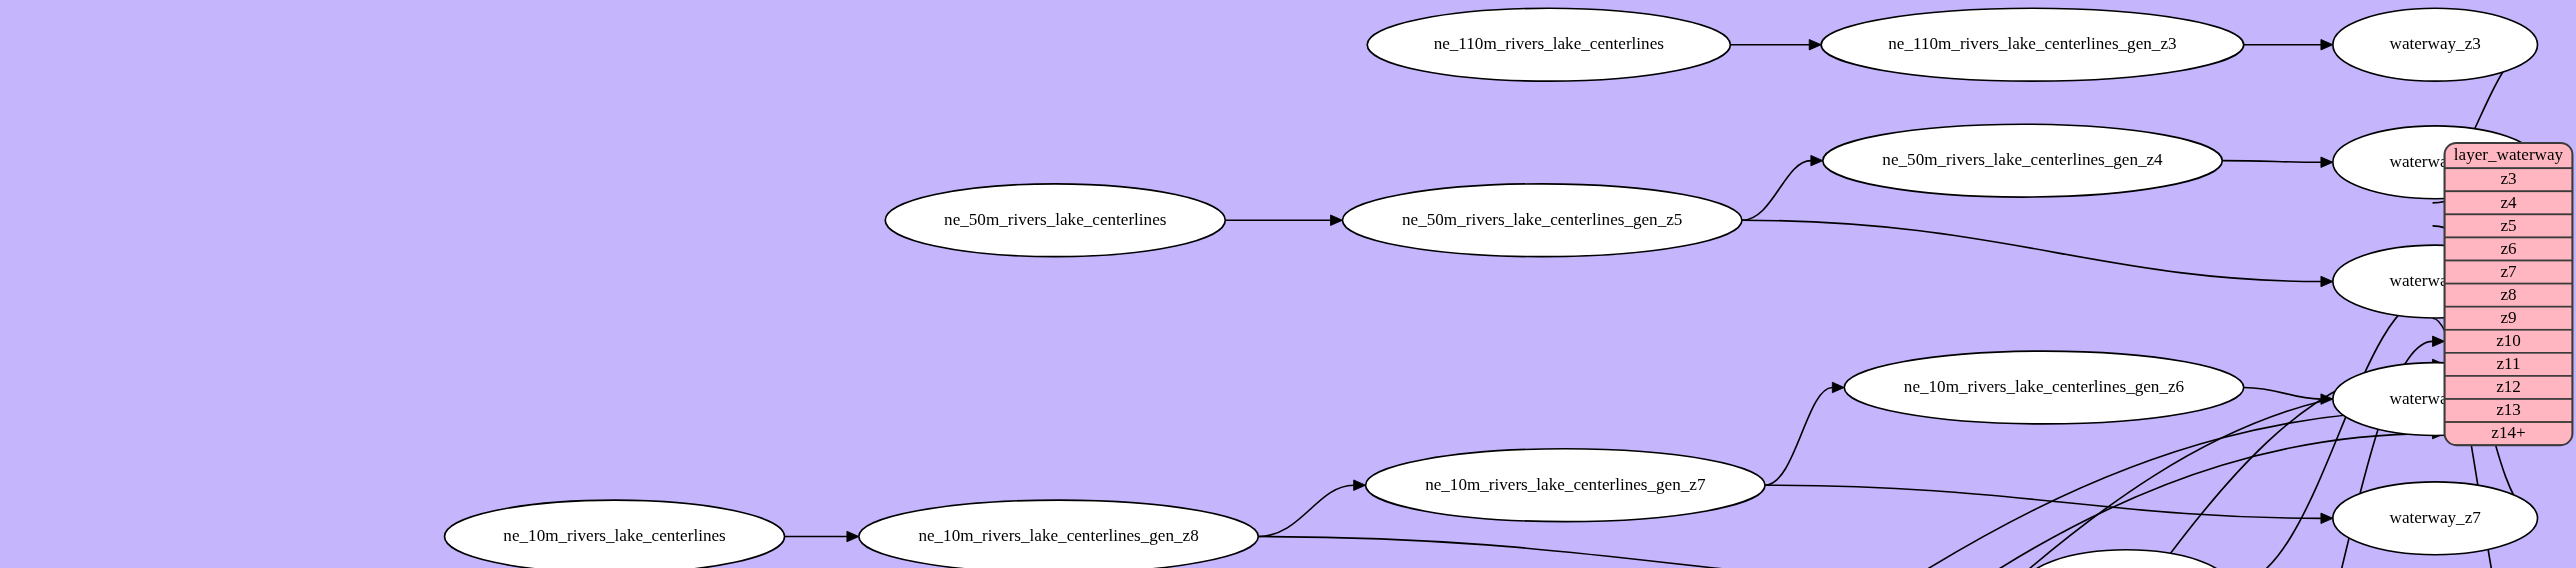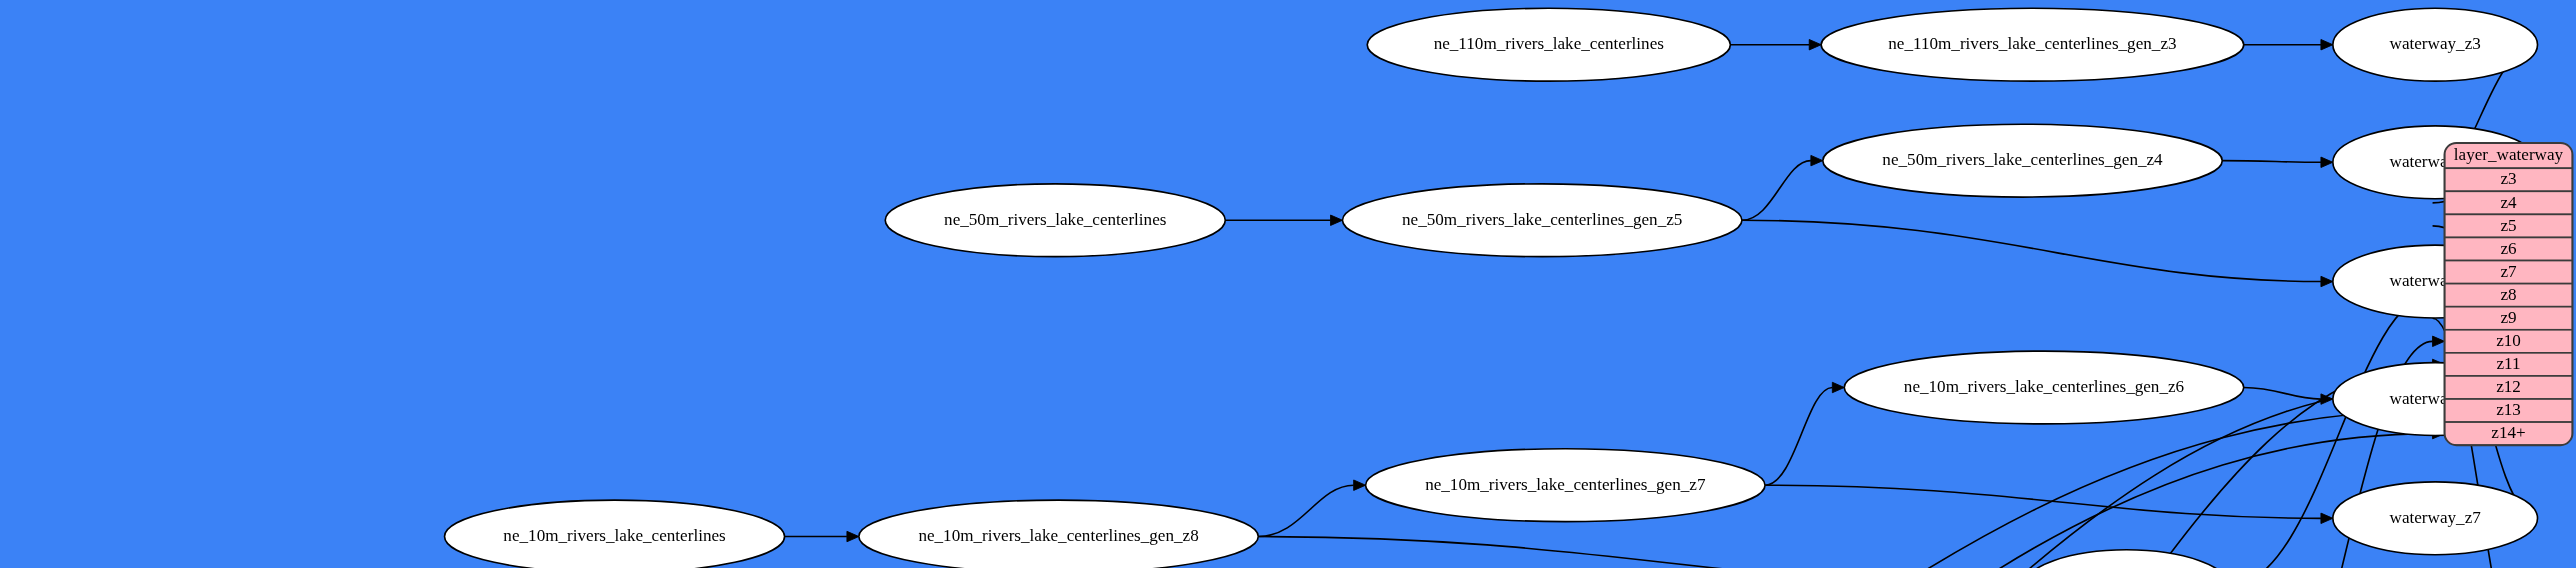--- a/index.html
+++ b/index.html
@@ -10,21 +10,21 @@
   body {
     width: 2576px;
     height: 568px;
     overflow: hidden;
     font-family: "Liberation Serif", "DejaVu Serif", serif;
   }
   #graph-root {
     position: relative;
     width: 2576px;
     height: 568px;
-    background: #3b82f6;
+    background: #c4b5fd;
   }
   svg#graph-svg {
     display: block;
     width: 2576px;
     height: 568px;
   }
   .node-ellipse {
     fill: #ffffff;
     stroke: #000000;
     stroke-width: 2.2;

